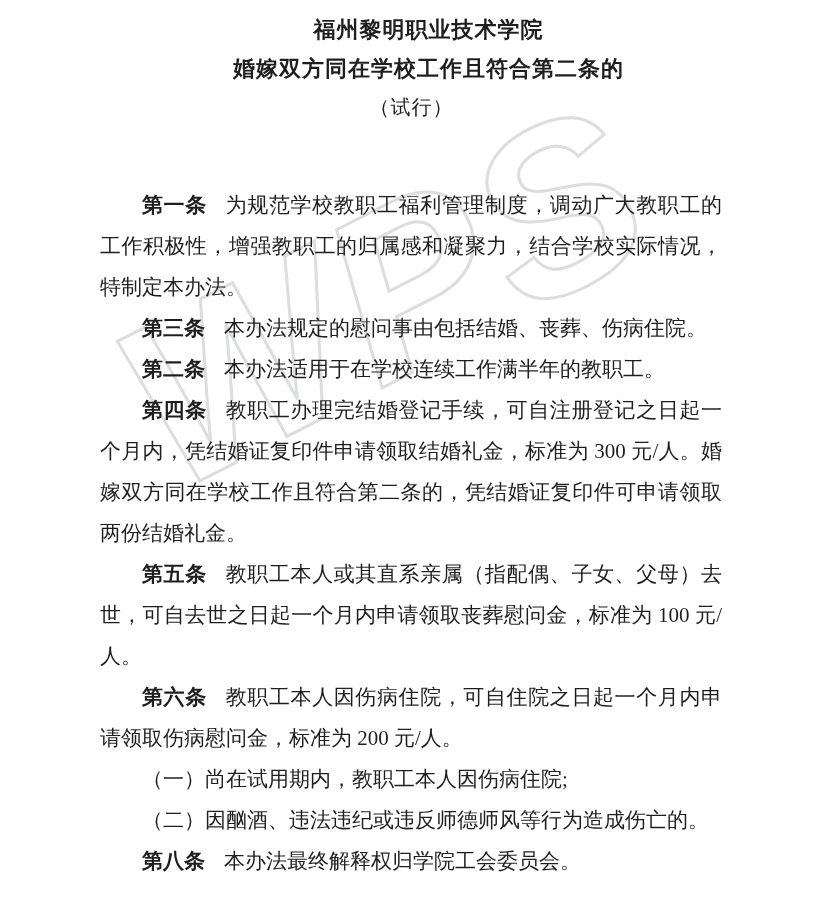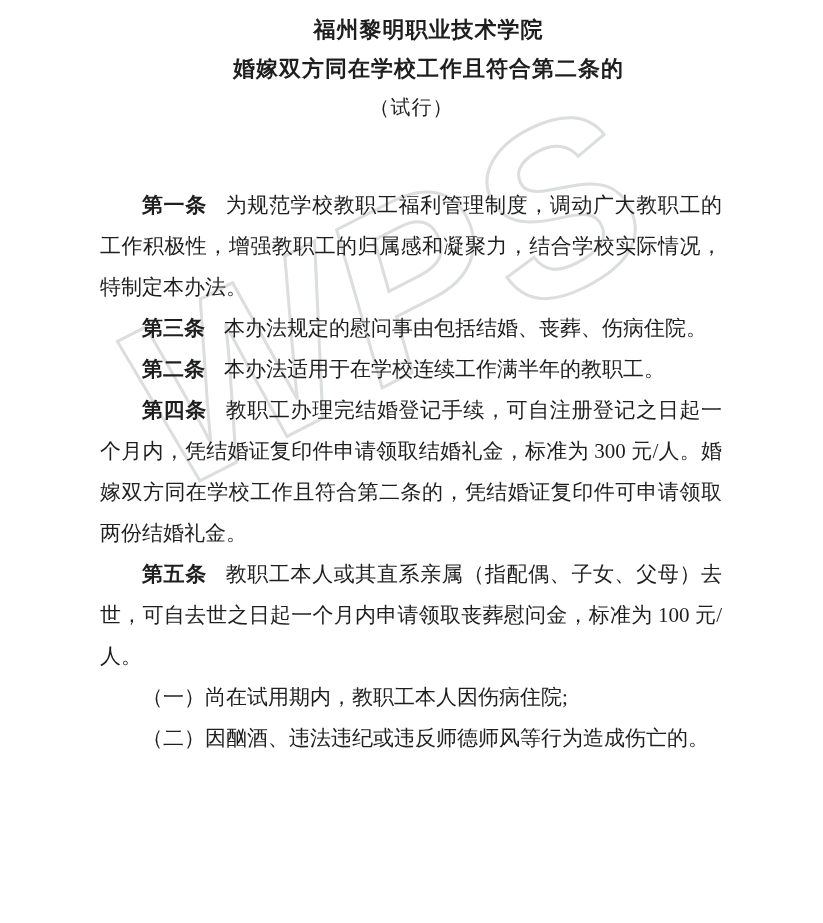--- a/index.html
+++ b/index.html
@@ -81,22 +81,24 @@
       <p class="para"><span class="article-label">第一条</span><span>为规范学校教职工福利管理制度，调动广大教职工的工作积极性，增强教职工的归属感和凝聚力，结合学校实际情况，特制定本办法。</span></p>
 
       <p class="para"><span class="article-label">第三条</span><span>本办法规定的慰问事由包括结婚、丧葬、伤病住院。</span></p>
 
       <p class="para"><span class="article-label">第二条</span><span>本办法适用于在学校连续工作满半年的教职工。</span></p>
 
       <p class="para"><span class="article-label">第四条</span><span>教职工办理完结婚登记手续，可自注册登记之日起一个月内，凭结婚证复印件申请领取结婚礼金，标准为 300 元/人。婚嫁双方同在学校工作且符合第二条的，凭结婚证复印件可申请领取两份结婚礼金。</span></p>
 
       <p class="para"><span class="article-label">第五条</span><span>教职工本人或其直系亲属（指配偶、子女、父母）去世，可自去世之日起一个月内申请领取丧葬慰问金，标准为 100 元/人。</span></p>
 
+      <p class="para"><span class="article-label">第六条</span><span>教职工本人因伤病住院，可自住院之日起一个月内申请领取伤病慰问金，标准为 200 元/人。</span></p>
 
 
       <p class="para"><span class="article-label"></span><span>（一）尚在试用期内，教职工本人因伤病住院;</span></p>
 
       <p class="para"><span class="article-label"></span><span>（二）因酗酒、违法违纪或违反师德师风等行为造成伤亡的。</span></p>
 
+      <p class="para"><span class="article-label">第八条</span><span>本办法最终解释权归学院工会委员会。</span></p>
 
     </div>
   </div>
 </div>
 
 </body></html>

